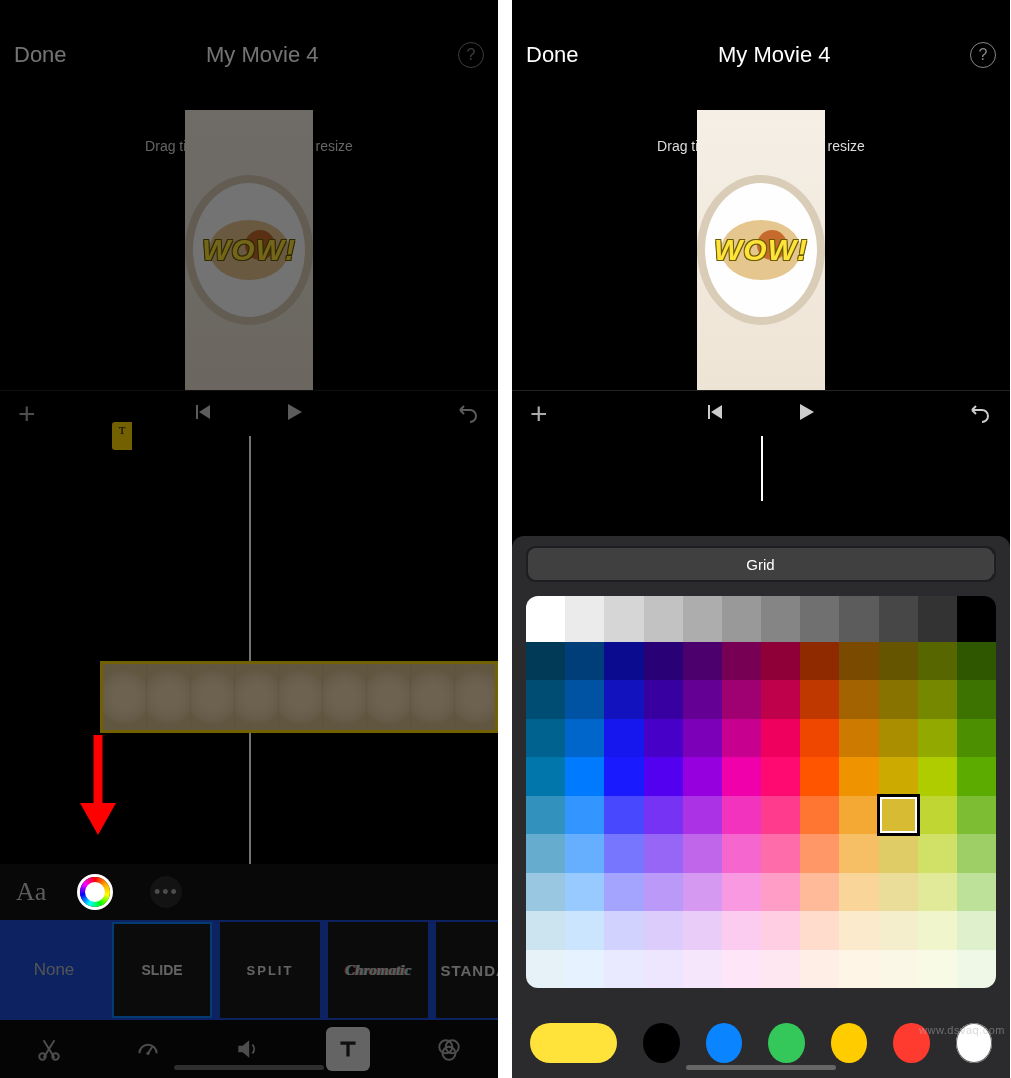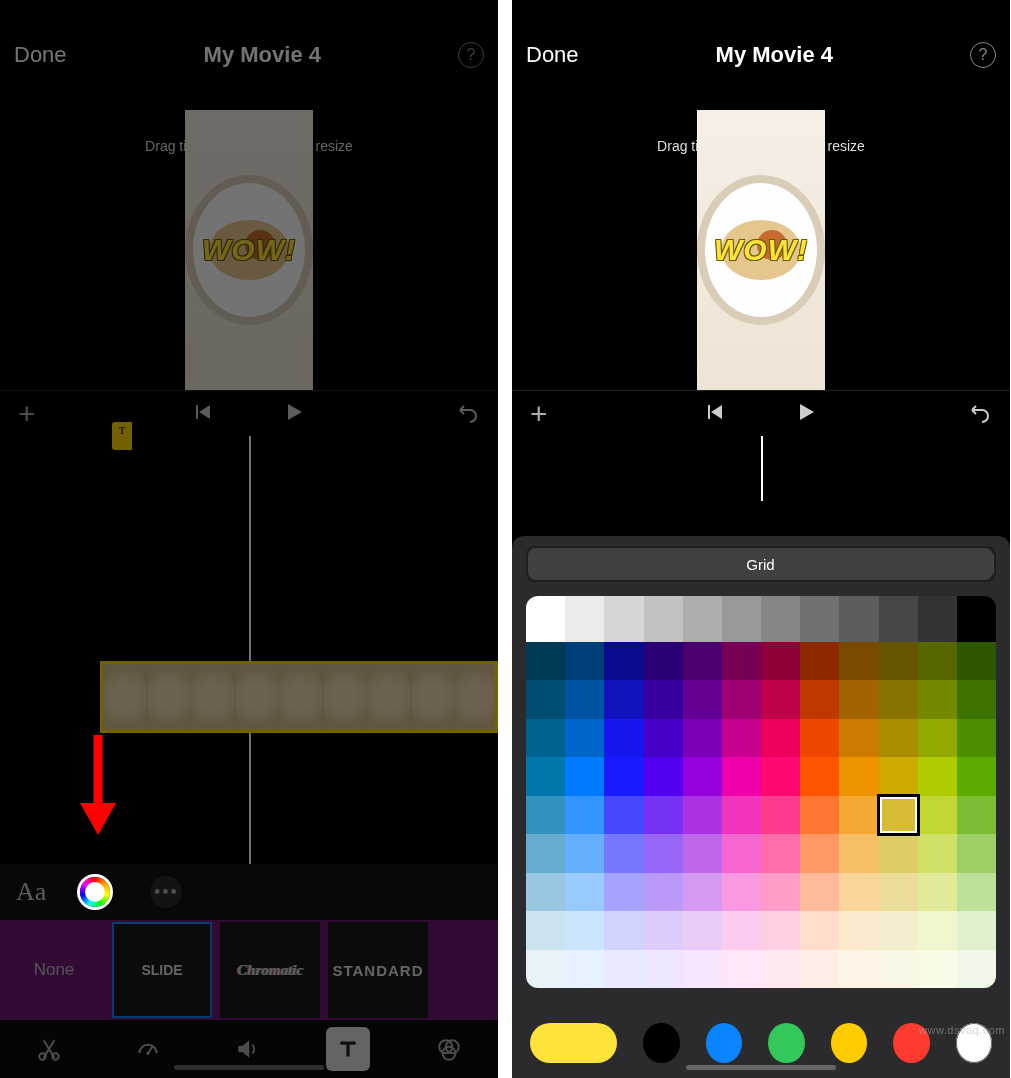--- a/index.html
+++ b/index.html
@@ -29,21 +29,21 @@
     pointer-events: none;
   }
   .topbar {
     display: flex;
     justify-content: space-between;
     align-items: center;
     padding: 0 14px;
     height: 110px;
   }
   .done { font-size: 22px; color: #fff; }
-  .title { font-size: 22px; font-weight: 700; text-align: right; }
+  .title { font-size: 22px; font-weight: 400; text-align: right; }
   .help {
     width: 26px; height: 26px;
     border: 1.6px solid #888; border-radius: 50%;
     display: flex; align-items: center; justify-content: center;
     color: #888; font-size: 16px;
   }
   .preview-area {
     height: 280px;
     position: relative;
     display: flex;
@@ -173,21 +173,21 @@
     background:#2a2a2a;
     display:flex; align-items:center; justify-content:center;
     color:#aaa; font-size:18px; letter-spacing:2px;
     margin-left: 6px;
   }
   .styles-row {
     display:flex; gap:8px;
     height:100px;
     align-items:center;
     padding: 0 4px;
-    background:#701a75;
+    background:#1d4ed8;
     overflow:hidden;
   }
   .style-card {
     width: 100px; height: 96px;
     background:#1a1a1a;
     display:flex; align-items:center; justify-content:center;
     font-size: 14px; font-weight:700; color:#ddd;
     flex-shrink:0;
   }
   .style-card.none { background:transparent; font-weight:400; font-size:17px; color:#bbb;}
@@ -355,20 +355,21 @@
 
   <div class="format-row">
     <div class="Aa">Aa</div>
     <div class="color-wheel color-wheel-outline"></div>
     <div class="more-dots">•••</div>
   </div>
 
   <div class="styles-row">
     <div class="style-card none">None</div>
     <div class="style-card selected">SLIDE</div>
+    <div class="style-card split">SPLIT</div>
     <div class="style-card chromatic">Chromatic</div>
     <div class="style-card standard">STANDARD</div>
   </div>
 
   <div class="bottom-tabs">
     <div class="tab-icon">
       <svg width="26" height="26" viewBox="0 0 24 24">
           <path fill="none" stroke="currentColor" stroke-width="1.8" d="M7 4l10 16M17 4L7 20"></path>
           <circle cx="6" cy="19" r="3" fill="none" stroke="currentColor" stroke-width="1.8"></circle>
           <circle cx="18" cy="19" r="3" fill="none" stroke="currentColor" stroke-width="1.8"></circle>

